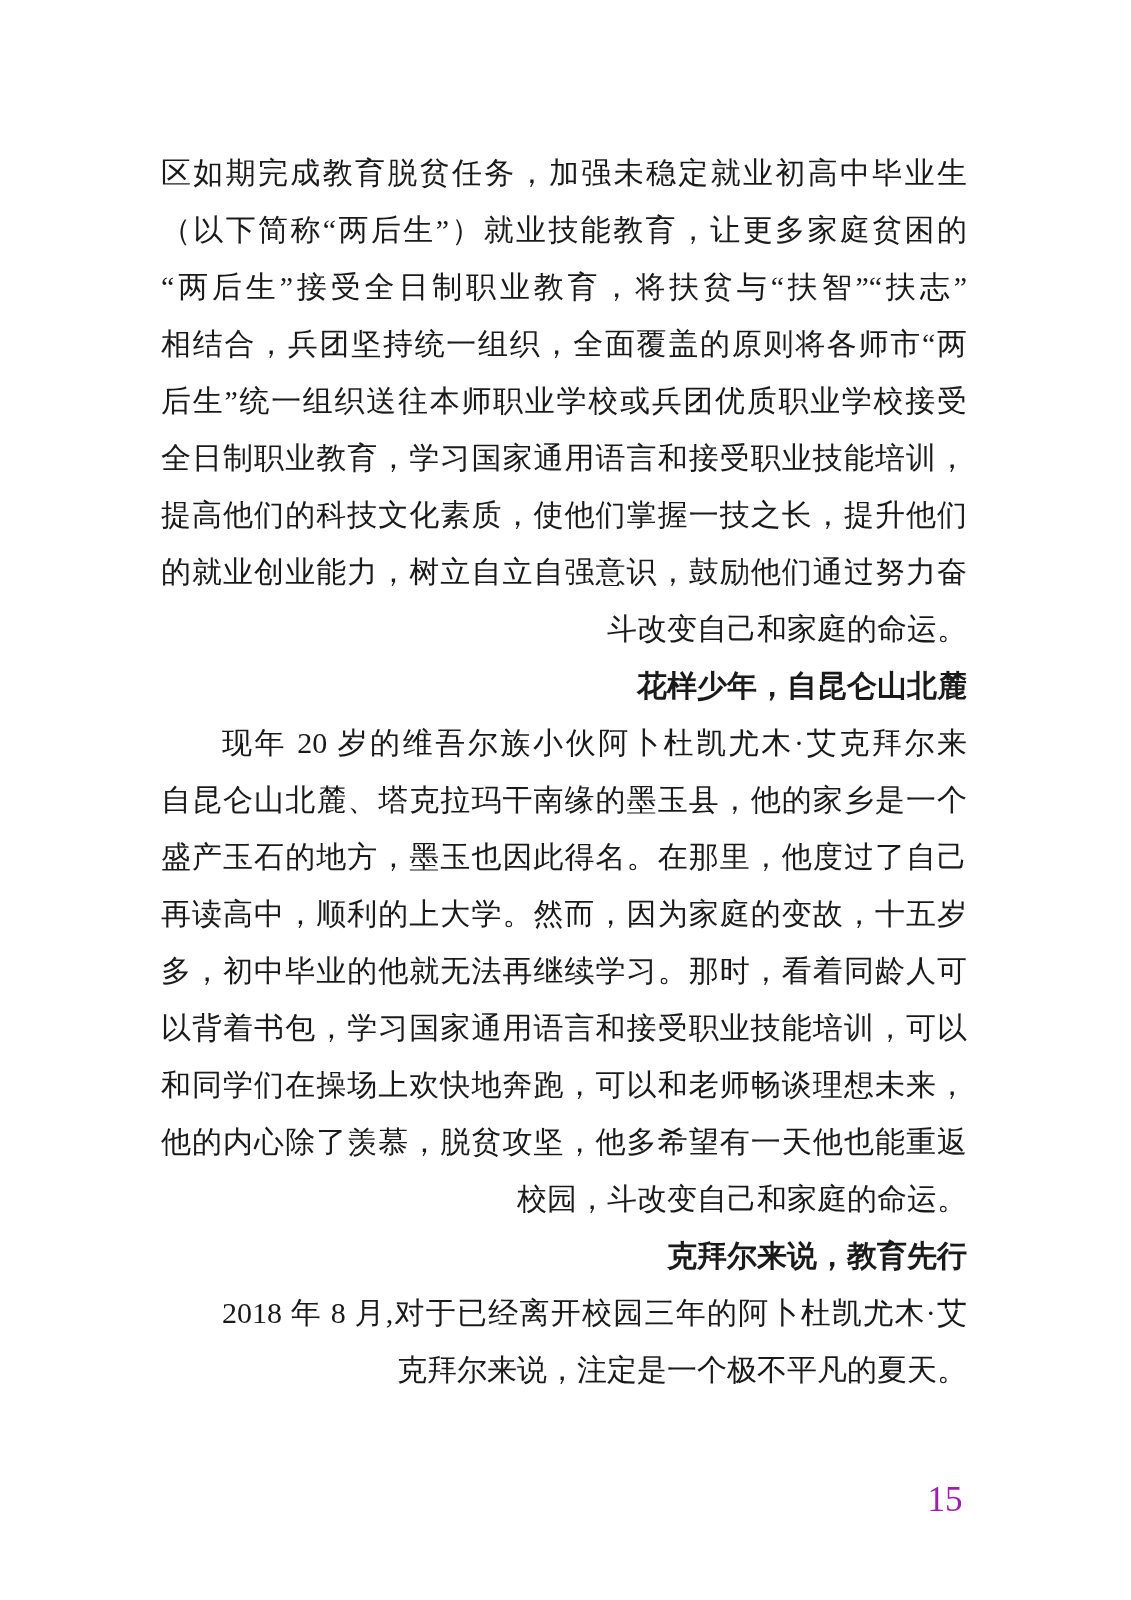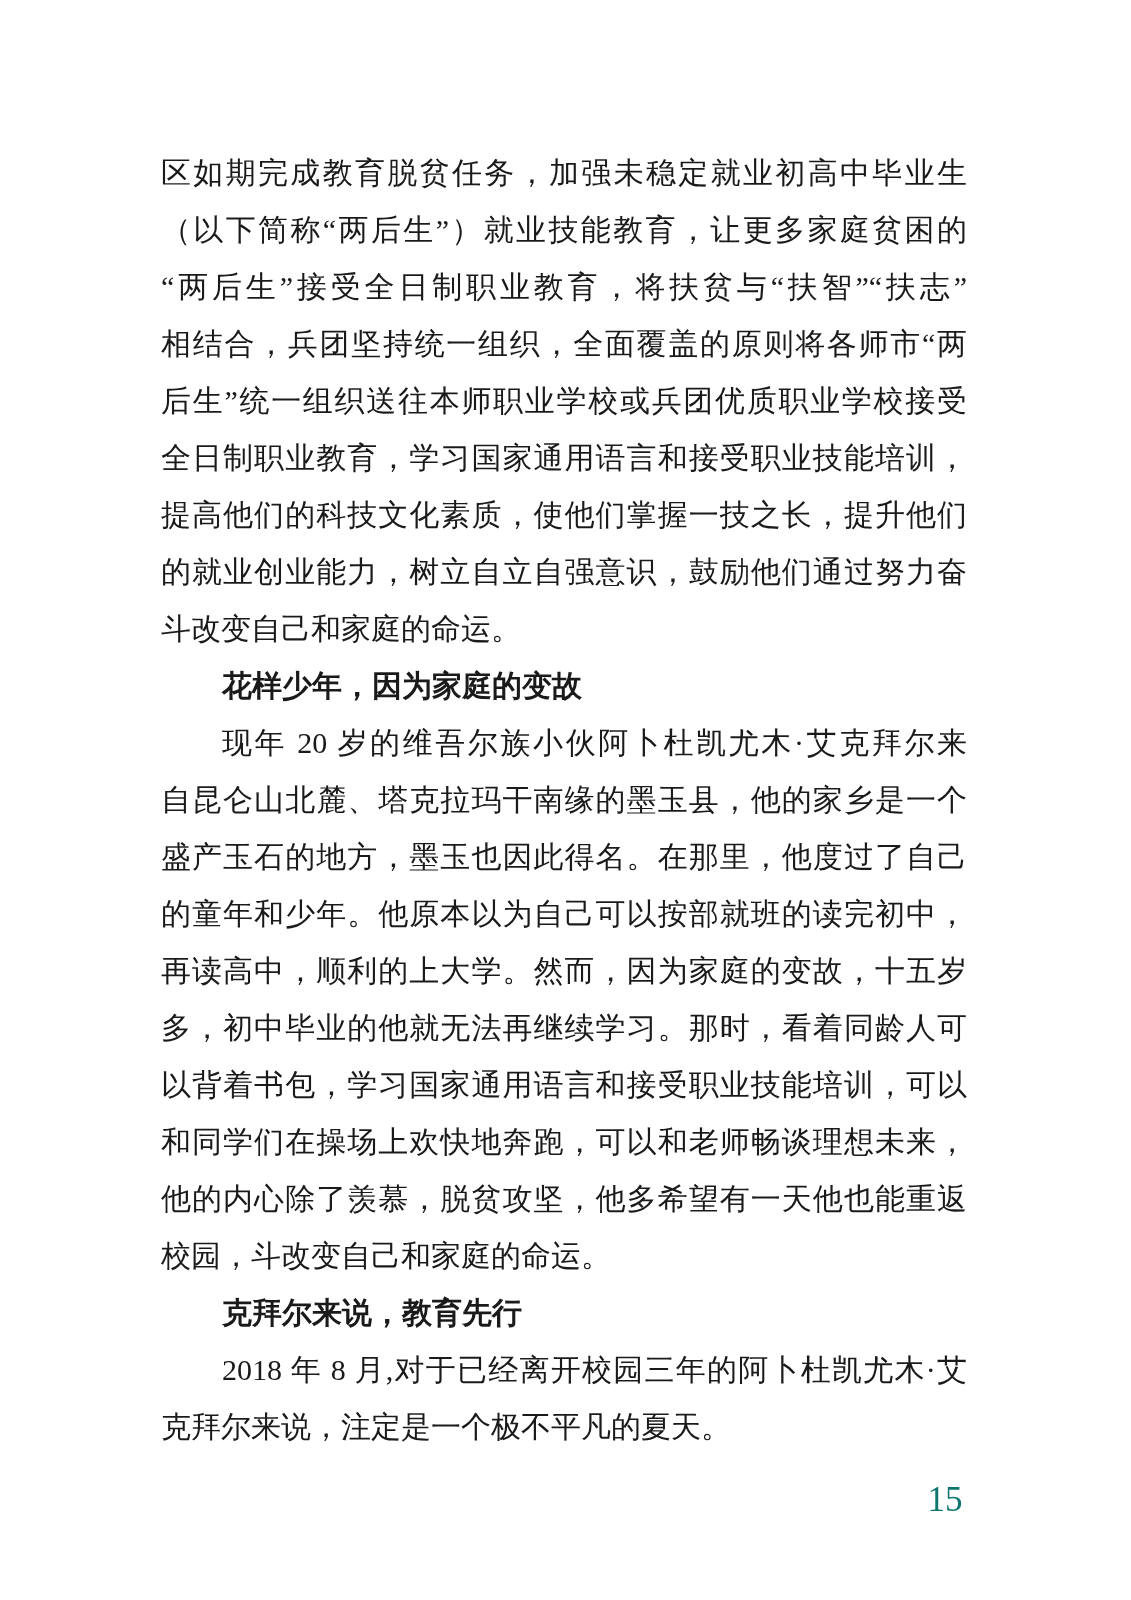--- a/index.html
+++ b/index.html
@@ -20,21 +20,21 @@
     left: 161px;
     top: 144px;
     width: 806px;
   }
   .line {
     height: 57px;
     line-height: 57px;
     font-size: 30px;
     color: #1a1a1a;
     white-space: nowrap;
-    text-align: left;
+    text-align: right;
   }
   .line.justify {
     white-space: normal;
     text-align: justify;
     text-align-last: justify;
     text-justify: inter-character;
   }
   .line.indent {
     padding-left: 61px;
   }
@@ -42,44 +42,43 @@
     font-weight: 700;
   }
   .page-number {
     position: absolute;
     left: 900px;
     top: 1478px;
     width: 90px;
     height: 44px;
     line-height: 44px;
     font-size: 35px;
-    color: #0f766e;
+    color: #a21caf;
     text-align: center;
     font-family: "Liberation Serif", "DejaVu Serif", serif;
   }
 </style>
 </head>
 <body>
 
 <div class="page">
   <div class="page-body">
       <div class="line justify">区如期完成教育脱贫任务，加强未稳定就业初高中毕业生</div>
       <div class="line justify">（以下简称“两后生”）就业技能教育，让更多家庭贫困的</div>
       <div class="line justify">“两后生”接受全日制职业教育，将扶贫与“扶智”“扶志”</div>
       <div class="line justify">相结合，兵团坚持统一组织，全面覆盖的原则将各师市“两</div>
       <div class="line justify">后生”统一组织送往本师职业学校或兵团优质职业学校接受</div>
       <div class="line justify">全日制职业教育，学习国家通用语言和接受职业技能培训，</div>
       <div class="line justify">提高他们的科技文化素质，使他们掌握一技之长，提升他们</div>
       <div class="line justify">的就业创业能力，树立自立自强意识，鼓励他们通过努力奋</div>
       <div class="line">斗改变自己和家庭的命运。</div>
-      <div class="line bold indent">花样少年，因为家庭的变故</div>
+      <div class="line bold indent">花样少年，自昆仑山北麓</div>
       <div class="line indent justify">现年 20 岁的维吾尔族小伙阿卜杜凯尤木·艾克拜尔来</div>
       <div class="line justify">自昆仑山北麓、塔克拉玛干南缘的墨玉县，他的家乡是一个</div>
       <div class="line justify">盛产玉石的地方，墨玉也因此得名。在那里，他度过了自己</div>
-      <div class="line justify">的童年和少年。他原本以为自己可以按部就班的读完初中，</div>
       <div class="line justify">再读高中，顺利的上大学。然而，因为家庭的变故，十五岁</div>
       <div class="line justify">多，初中毕业的他就无法再继续学习。那时，看着同龄人可</div>
       <div class="line justify">以背着书包，学习国家通用语言和接受职业技能培训，可以</div>
       <div class="line justify">和同学们在操场上欢快地奔跑，可以和老师畅谈理想未来，</div>
       <div class="line justify">他的内心除了羡慕，脱贫攻坚，他多希望有一天他也能重返</div>
       <div class="line">校园，斗改变自己和家庭的命运。</div>
       <div class="line bold indent">克拜尔来说，教育先行</div>
       <div class="line indent justify">2018 年 8 月,对于已经离开校园三年的阿卜杜凯尤木·艾</div>
       <div class="line">克拜尔来说，注定是一个极不平凡的夏天。</div>
     </div>

